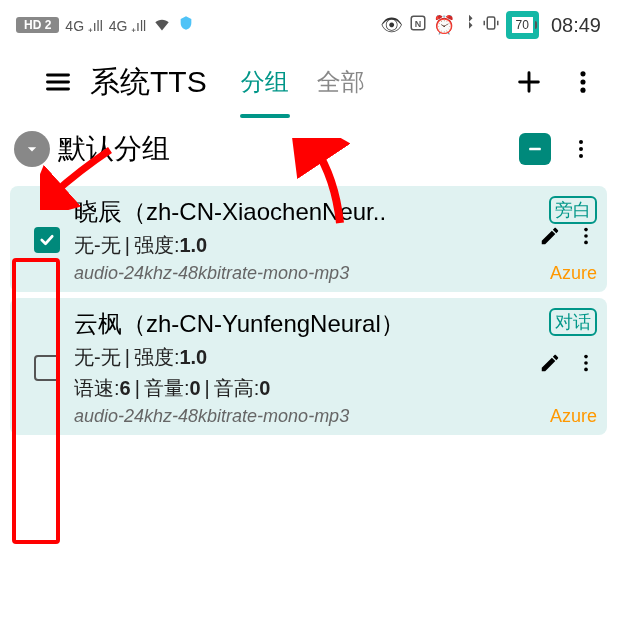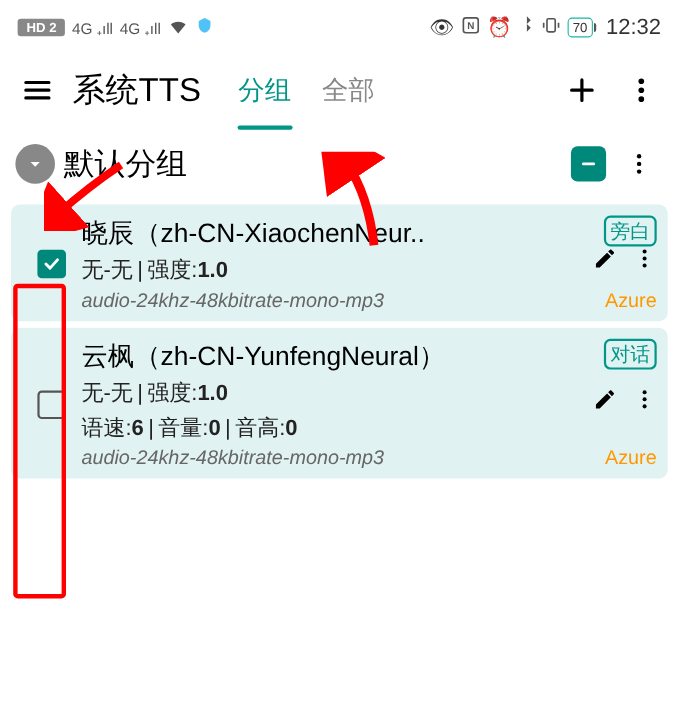--- a/index.html
+++ b/index.html
@@ -24,21 +24,21 @@
     .hd-badge {
       background: #888;
       color: #fff;
       border-radius: 3px;
       padding: 1px 8px;
       font-size: 12px;
       font-weight: 700;
     }
     .signal { font-size: 14px; color: #555; }
     .battery {
-      border: 1px solid #14b8a6;
+      border: 6px solid #14b8a6;
       border-radius: 4px;
       padding: 1px 4px;
       font-size: 12px;
       position: relative;
     }
     .battery::after {
       content: '';
       position: absolute;
       right: -4px;
       top: 50%;
@@ -49,20 +49,21 @@
       border-radius: 0 2px 2px 0;
     }
     .time { font-size: 20px; font-weight: 400; margin-left: 6px; }
 
     .app-bar {
       height: 64px;
       display: flex;
       align-items: center;
       padding: 0 12px;
       gap: 10px;
+      margin-left: 24px;
     }
     .menu-btn, .add-btn, .more-btn {
       width: 44px;
       height: 44px;
       display: flex;
       align-items: center;
       justify-content: center;
       cursor: pointer;
     }
     .app-title {
@@ -258,21 +259,21 @@
         </svg>
     </span>
     <span>
       <svg width="18" height="18" viewBox="0 0 24 24">
           <rect x="7" y="4" width="10" height="16" rx="2" fill="none" stroke="#555" stroke-width="2"></rect>
           <line x1="3" y1="9" x2="3" y2="15" stroke="#555" stroke-width="2"></line>
           <line x1="21" y1="9" x2="21" y2="15" stroke="#555" stroke-width="2"></line>
         </svg>
     </span>
     <span class="battery">70</span>
-    <span class="time">12:32</span>
+    <span class="time">08:49</span>
   </div>
 </div>
 
 <div class="app-bar">
   <div class="menu-btn">
     <svg width="28" height="28" viewBox="0 0 24 24">
         <path stroke="#000" stroke-width="2.5" d="M3 6h18M3 12h18M3 18h18" stroke-linecap="round"></path>
       </svg>
   </div>
   <div class="app-title">系统TTS</div>

